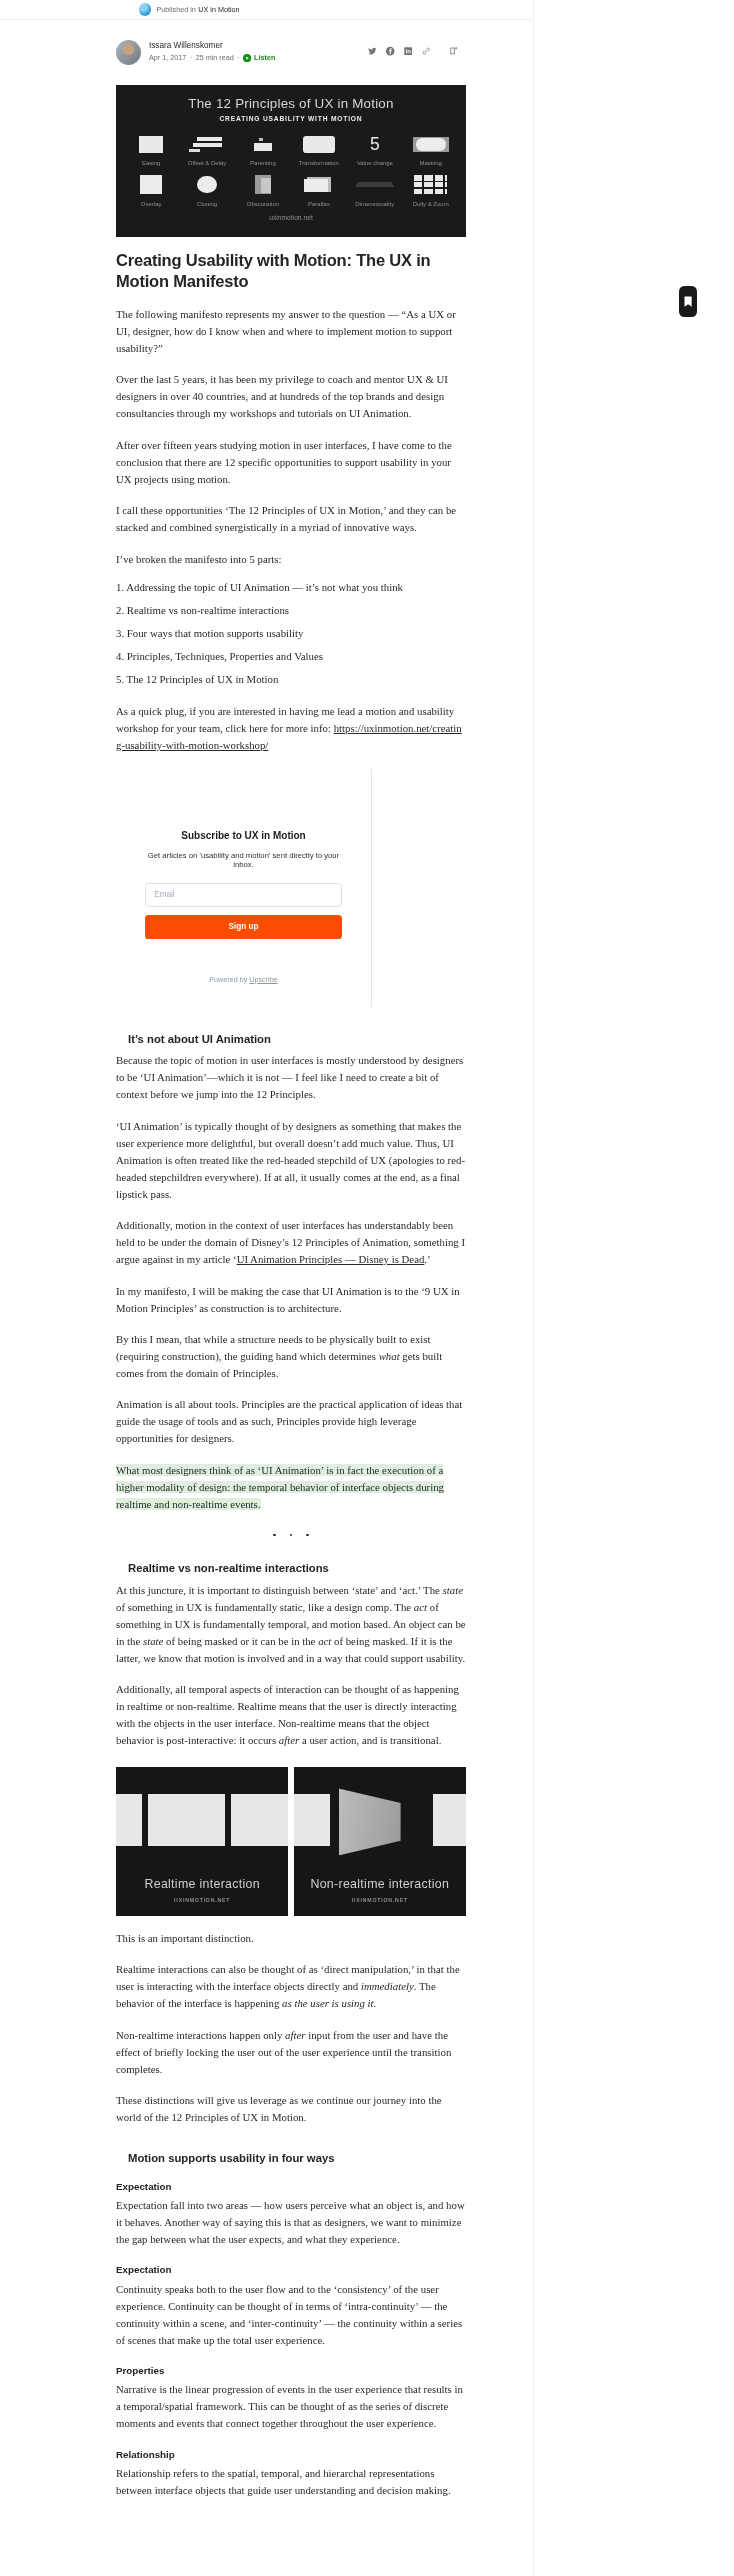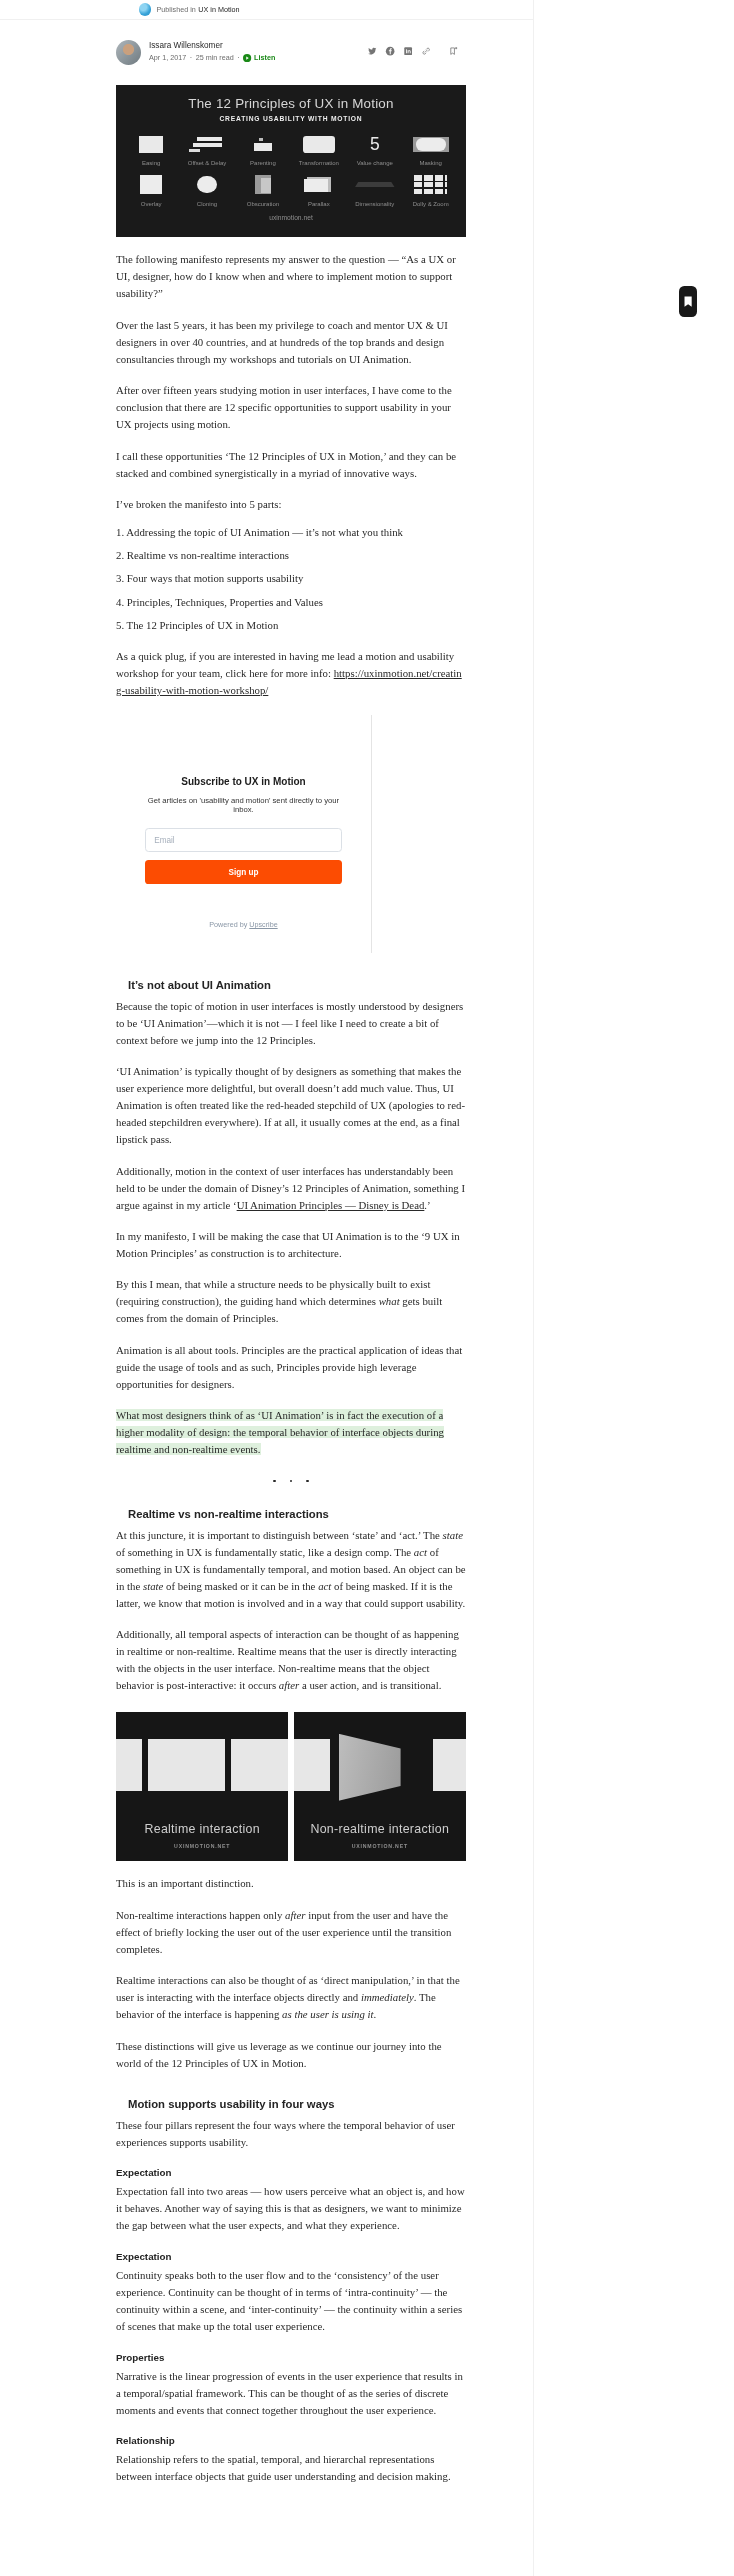--- a/index.html
+++ b/index.html
@@ -234,20 +234,21 @@
           <div class="hero-cell">
             <div class="hero-iconwrap">
               <div class="shape sh-dolly"><span class="glyph"></span></div>
             </div>
             <div class="hero-label">Dolly &amp; Zoom</div>
           </div>
         </div>
       <div class="hero-site">uxinmotion.net</div>
     </div>
 
+    <h1 class="a-title">Creating Usability with Motion: The UX in Motion Manifesto</h1>
     <div class="para serif"><span>The following manifesto represents my answer to the question — “As a UX or UI, designer, how do I know when and where to implement motion to support usability?”</span></div>
     <div class="para serif"><span>Over the last 5 years, it has been my privilege to coach and mentor UX &amp; UI designers in over 40 countries, and at hundreds of the top brands and design consultancies through my workshops and tutorials on UI Animation.</span></div>
     <div class="para serif"><span>After over fifteen years studying motion in user interfaces, I have come to the conclusion that there are 12 specific opportunities to support usability in your UX projects using motion.</span></div>
     <div class="para serif"><span>I call these opportunities ‘The 12 Principles of UX in Motion,’ and they can be stacked and combined synergistically in a myriad of innovative ways.</span></div>
     <div class="para serif"><span>I’ve broken the manifesto into 5 parts:</span></div>
 
     <div class="toc serif">
 
     <div class="toc-item">1. Addressing the topic of UI Animation — it’s not what you think</div>
         <div class="toc-item">2. Realtime vs non-realtime interactions</div>
@@ -302,26 +303,25 @@
           <div class="card" style="left:-31px;width:67px;"></div>
           <div class="trapezoid"></div>
           <div class="card" style="left:139px;width:62px;"></div>
         </div>
         <div class="rt-caption">Non-realtime interaction</div>
         <div class="rt-site">UXINMOTION.NET</div>
       </div>
     </div>
 
     <div class="para serif"><span>This is an important distinction.</span></div>
+    <div class="para serif"><span>Realtime interactions can also be thought of as ‘direct manipulation,’ in that the user is interacting with the interface objects directly and </span><em>immediately</em><span>. The behavior of the interface is happening </span><em>as the user is using it</em><span>.</span></div>
     <div class="para serif"><span>Non-realtime interactions happen only </span><em>after</em><span> input from the user and have the effect of briefly locking the user out of the user experience until the transition completes.</span></div>
-    <div class="para serif"><span>Realtime interactions can also be thought of as ‘direct manipulation,’ in that the user is interacting with the interface objects directly and </span><em>immediately</em><span>. The behavior of the interface is happening </span><em>as the user is using it</em><span>.</span></div>
     <div class="para serif"><span>These distinctions will give us leverage as we continue our journey into the world of the 12 Principles of UX in Motion.</span></div>
 
     <h3 class="sec-h">Motion supports usability in four ways</h3>
-    <div class="para serif"><span>These four pillars represent the four ways where the temporal behavior of user experiences supports usability.</span></div>
     <div>
 
     <div>
           <h4 class="sub-h">Expectation</h4>
           <div class="para serif"><span>Expectation fall into two areas — how users perceive what an object is, and how it behaves. Another way of saying this is that as designers, we want to minimize the gap between what the user expects, and what they experience.</span></div>
         </div>
         <div>
           <h4 class="sub-h">Expectation</h4>
           <div class="para serif"><span>Continuity speaks both to the user flow and to the ‘consistency’ of the user experience. Continuity can be thought of in terms of ‘intra-continuity’ — the continuity within a scene, and ‘inter-continuity’ — the continuity within a series of scenes that make up the total user experience.</span></div>
         </div>

